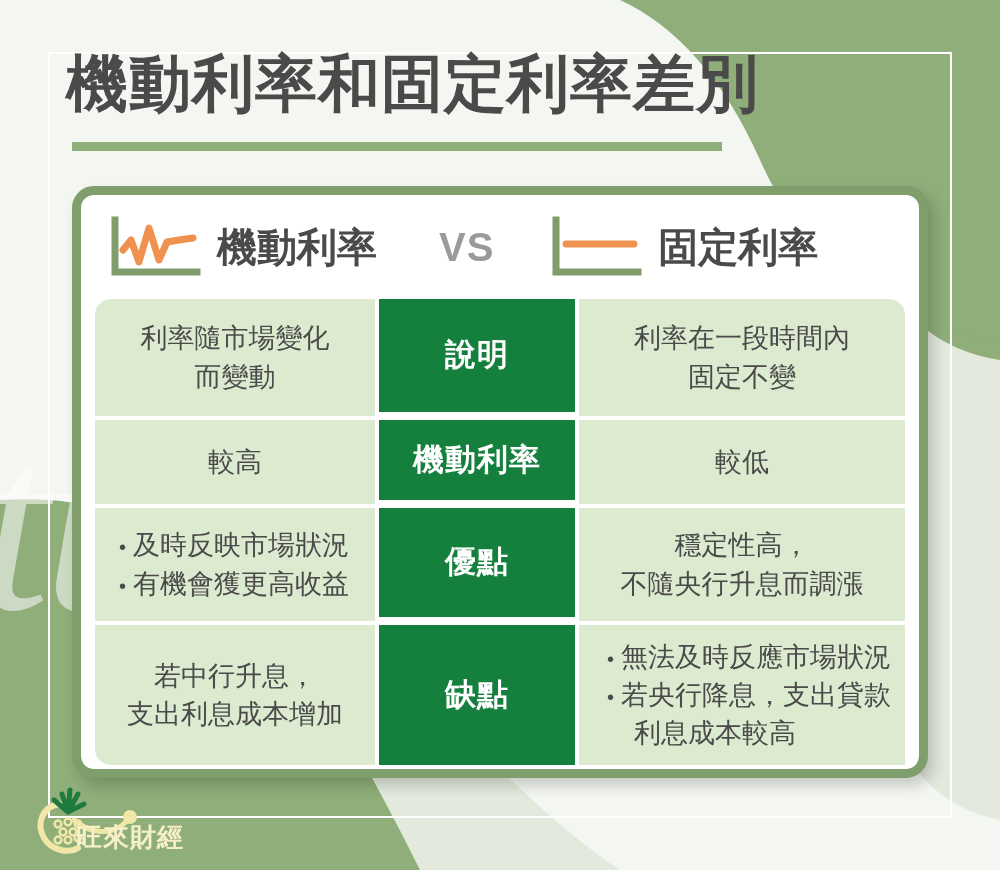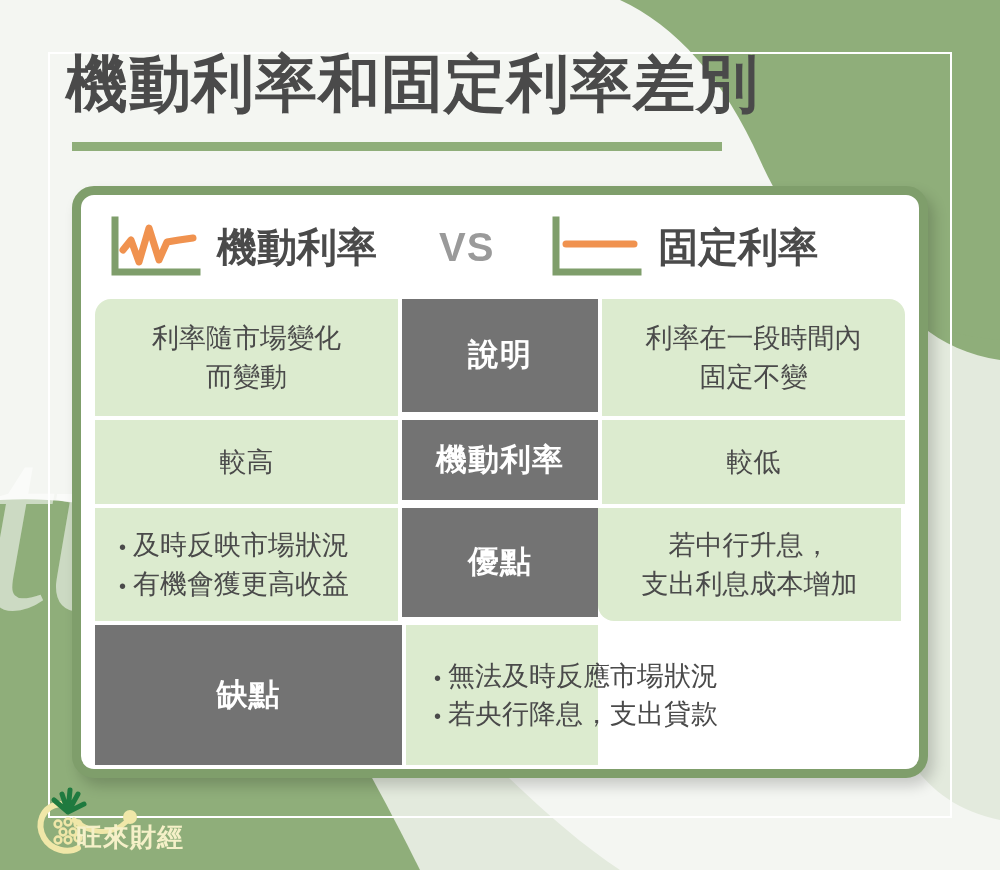--- a/index.html
+++ b/index.html
@@ -121,21 +121,21 @@
   }
   .cell.left  { border-right:4px solid #ffffff; }
   .cell.right { border-left:4px solid #ffffff; }
   .cell.bullets { align-items:flex-start; text-align:left; padding-left:24px; }
   .cell.bullets.r { padding-left:28px; }
   .bullet-line { display:flex; align-items:baseline; gap:7px; white-space:nowrap; }
   .bullet-dot { font-size:20px; line-height:1; color:#4a4a4a; }
   .bullet-cont { padding-left:27px; white-space:nowrap; }
 
   .cell.mid {
-    background:#737373;
+    background:#15803d;
     color:#ffffff;
     font-weight:bold;
     font-size:31px;
     letter-spacing:1px;
     border-top:4px solid #ffffff;
     border-bottom:4px solid #ffffff;
     z-index:3;
   }
   .cell.mid.first { border-top:none; }
   .cell.mid.last  { border-bottom:none; }
@@ -241,37 +241,42 @@
         <span>及時反映市場狀況</span>
       </div>
       <div class="bullet-line">
         <span class="bullet-dot">•</span>
         <span>有機會獲更高收益</span>
       </div>
     </div>
     <div class="cell mid">
       <span>優點</span>
     </div>
+    <div class="cell right sep-top">
+      <span>穩定性高，</span>
+      <span>不隨央行升息而調漲</span>
+    </div>
 
     <div class="cell left sep-top r4-left">
       <span>若中行升息，</span>
       <span>支出利息成本增加</span>
     </div>
     <div class="cell mid last">
       <span>缺點</span>
     </div>
     <div class="cell right sep-top bullets r">
       <div class="bullet-line">
         <span class="bullet-dot">•</span>
         <span>無法及時反應市場狀況</span>
       </div>
       <div class="bullet-line">
         <span class="bullet-dot">•</span>
         <span>若央行降息，支出貸款</span>
       </div>
+      <div class="bullet-cont">利息成本較高</div>
     </div>
 
   </div>
 </div>
 
 <div class="logo">
   <svg width="180" height="76" viewBox="0 0 180 76">
     <path d="M 42 22 C 24 24 18 42 26 56 C 33 68 50 72 60 66" fill="none" stroke="#f0e7a8" stroke-width="6" stroke-linecap="round"></path>
     <path d="M 56 38 C 72 52 94 54 108 40" fill="none" stroke="#f0e7a8" stroke-width="5" stroke-linecap="round"></path>
     <circle cx="112" cy="35" r="7" fill="#f0e7a8"></circle>

